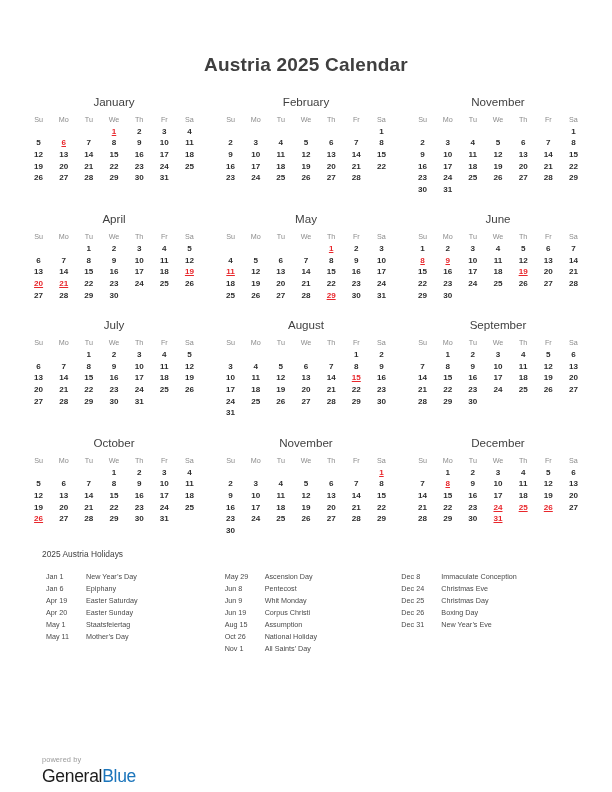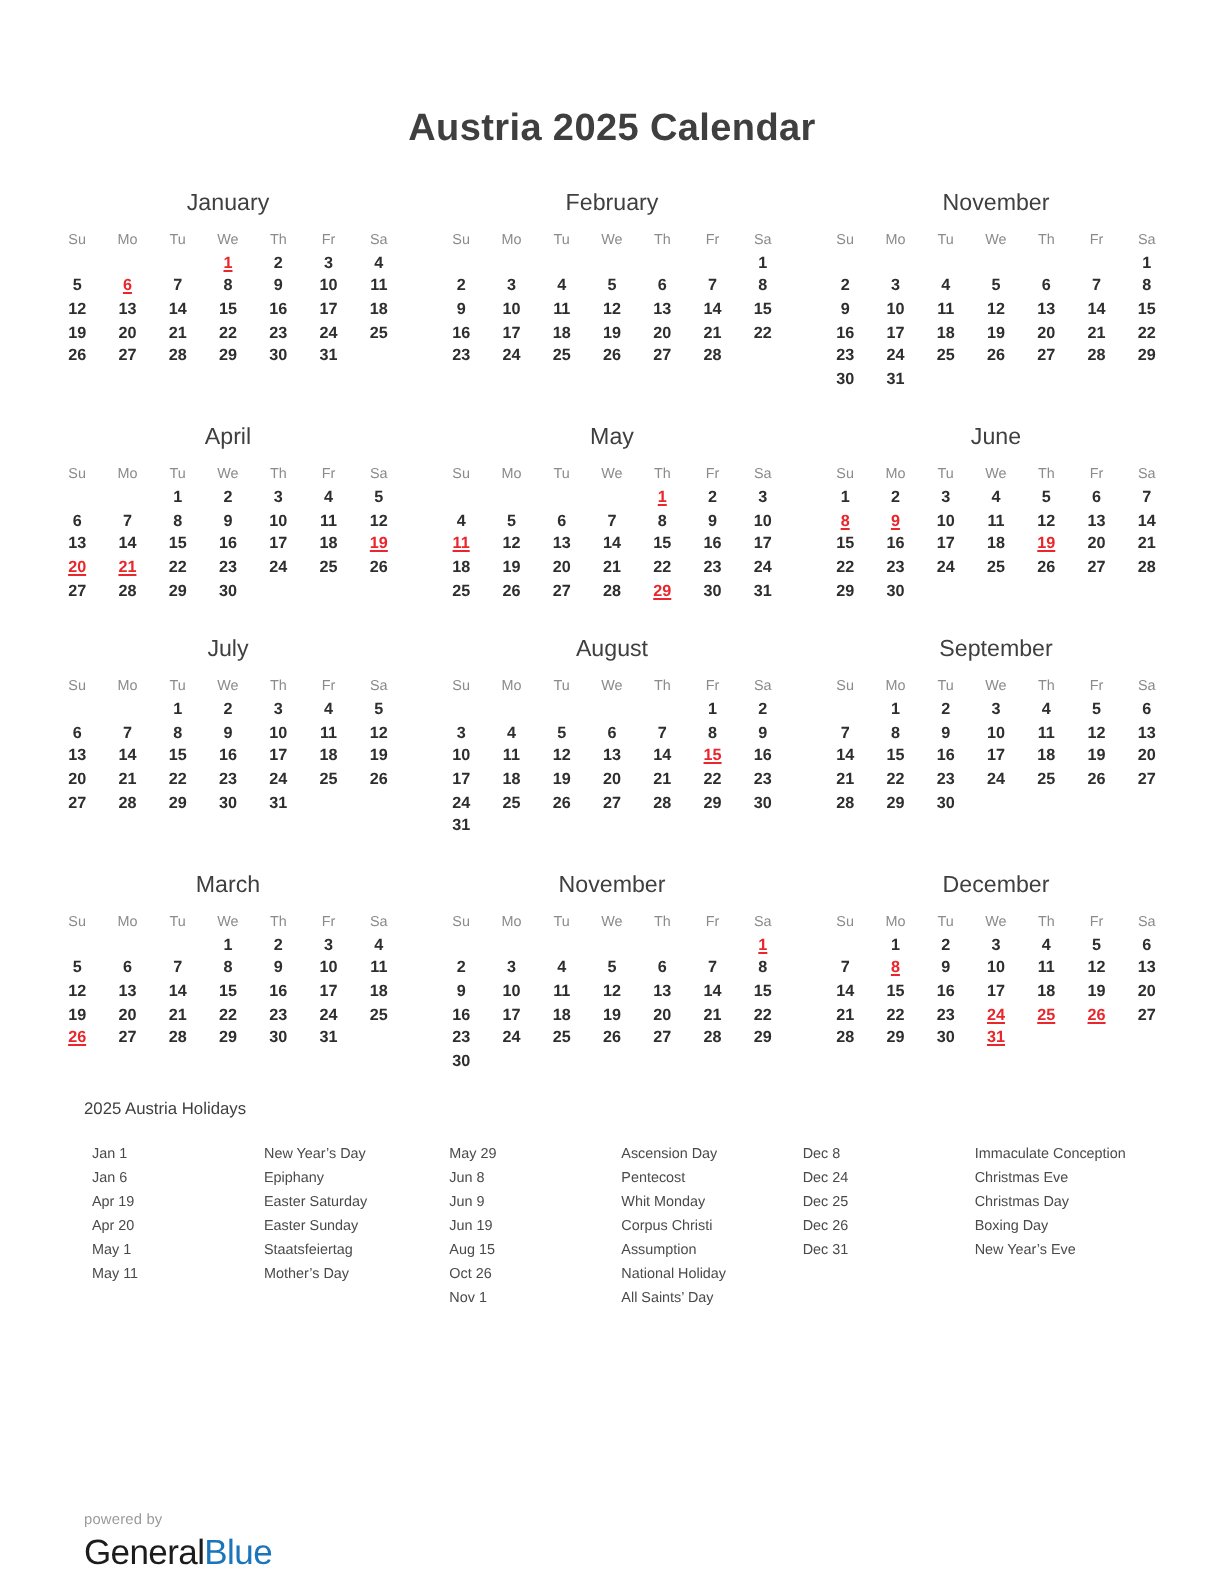--- a/index.html
+++ b/index.html
@@ -124,21 +124,20 @@
     line-height: 12.1px;
     color: #4a4a4a;
     white-space: nowrap;
   }
   .holiday-date {
     width: 40px;
     flex: 0 0 40px;
   }
   .holiday-name {
     flex: 1 1 auto;
-    margin-left: 46px;
   }
 
   
   .footer-logo {
     position: absolute;
     left: 42px;
     top: 706px;
   }
   .powered-by {
     font-size: 7.4px;
@@ -756,21 +755,21 @@
               <td class="empty"></td>
               <td class="empty"></td>
               <td class="empty"></td>
               <td class="empty"></td>
             </tr>
           </tbody>
         </table>
         <div class="month-row-spacer"></div>
       </div>
       <div class="month-block">
-        <div class="month-name">March</div>
+        <div class="month-name">October</div>
         <table class="month-table">
           <thead>
             <tr>
               <th>Su</th>
               <th>Mo</th>
               <th>Tu</th>
               <th>We</th>
               <th>Th</th>
               <th>Fr</th>
               <th>Sa</th>

